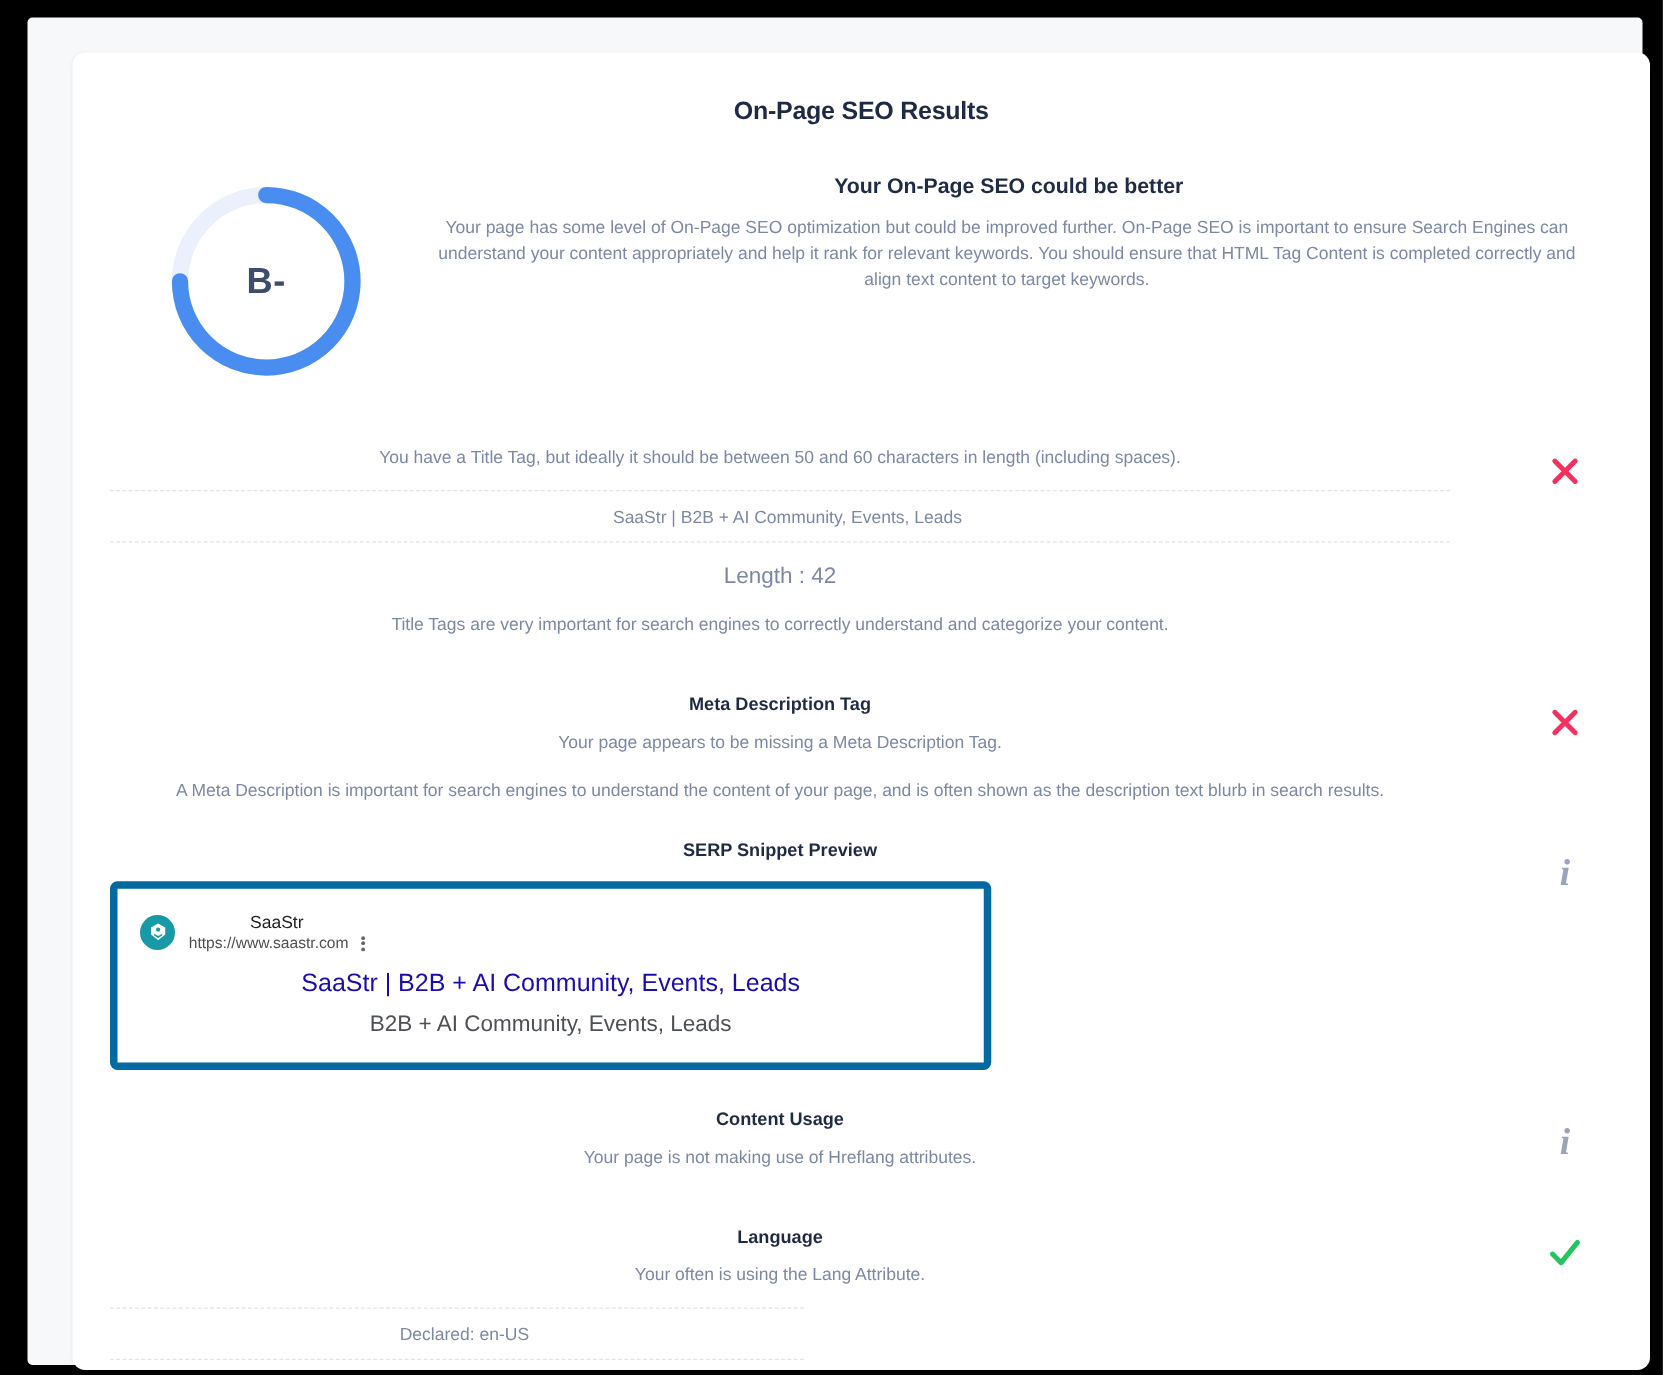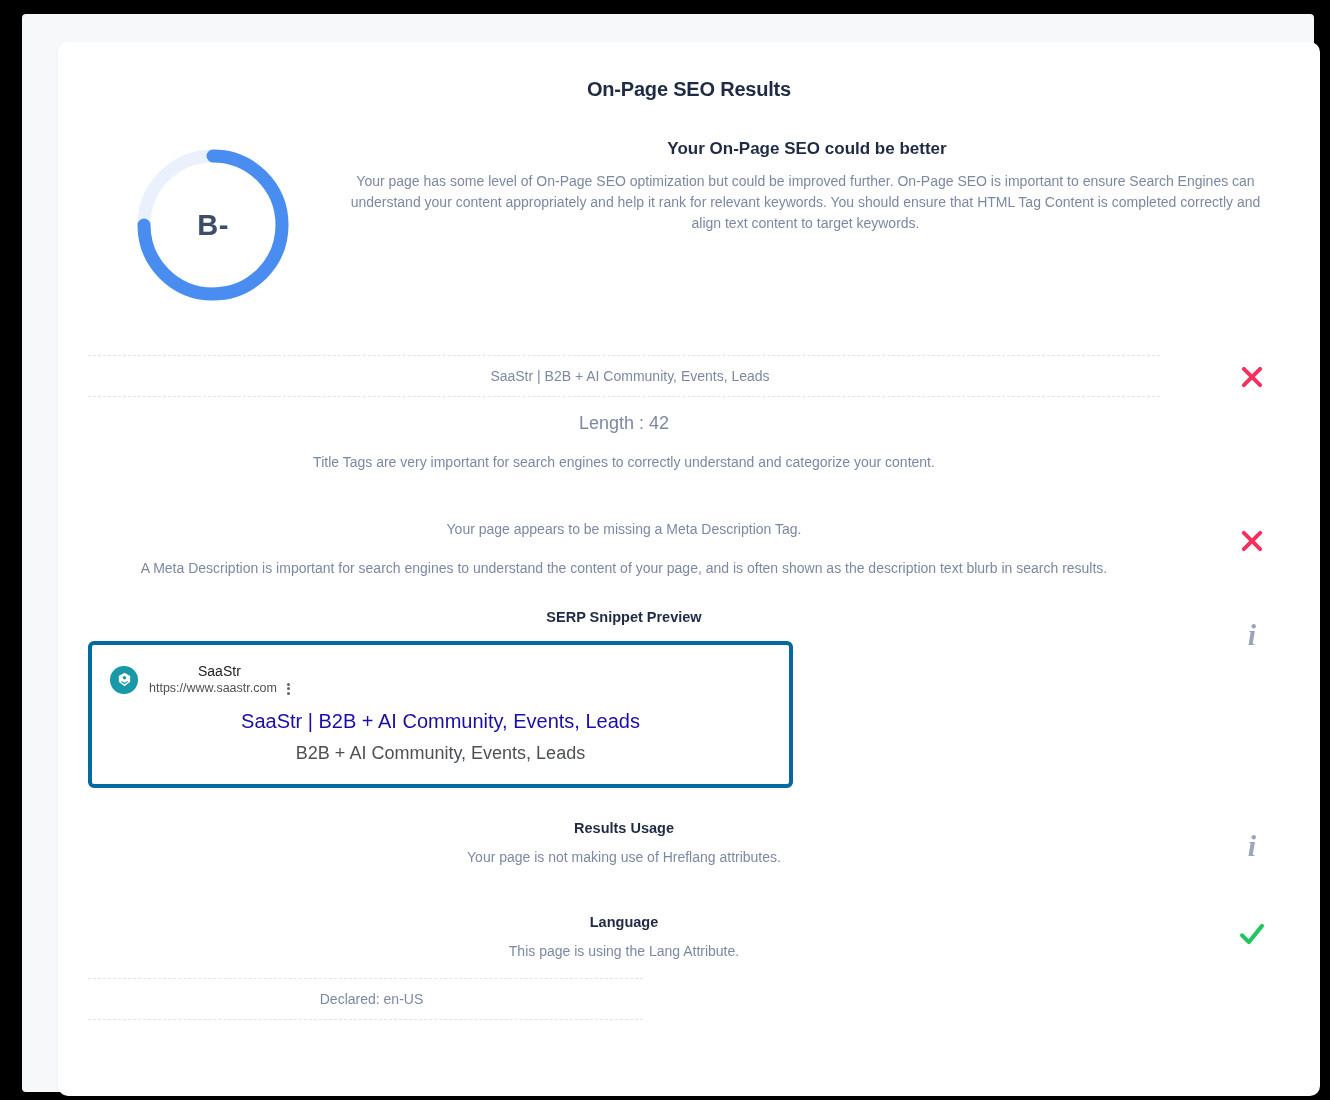--- a/index.html
+++ b/index.html
@@ -149,21 +149,21 @@
     font-weight: 700;
     font-size: 30px;
     color: #9aa4bb;
     line-height: 1;
   }
 
   
   .serp {
     margin-top: 16px;
     width: 705px;
-    border: 4px solid #0369a1;
+    border: 6px solid #0369a1;
     border-radius: 6px;
     padding: 18px 18px 18px 18px;
     background: #fff;
   }
   .serp-head { display: flex; align-items: center; }
   .favicon {
     width: 28px; height: 28px;
     flex: 0 0 28px;
     border-radius: 50%;
     background: #1899a8;
@@ -230,31 +230,33 @@
 
           <div class="summary-text">
             <h2 class="summary-heading">Your On-Page SEO could be better</h2>
             <p class="summary-body">Your page has some level of On-Page SEO optimization but could be improved further. On-Page SEO is important to ensure Search Engines can understand your content appropriately and help it rank for relevant keywords. You should ensure that HTML Tag Content is completed correctly and align text content to target keywords.</p>
           </div>
         </div>
 
         <div class="sections">
 
           <div class="section">
+            <p class="section-desc">You have a Title Tag, but ideally it should be between 50 and 60 characters in length (including spaces).</p>
             <div class="value-box">SaaStr | B2B + AI Community, Events, Leads</div>
             <p class="meta-line">Length : 42</p>
             <p class="section-note">Title Tags are very important for search engines to correctly understand and categorize your content.</p>
             <div class="status-icon">
               <svg class="icon-x" viewBox="0 0 24 24">
                 <path d="M5 5 L19 19 M19 5 L5 19" stroke="#f5305e" stroke-width="3.4" stroke-linecap="round"></path>
               </svg>
             </div>
           </div>
 
           <div class="section" style="margin-top:46px;">
+            <h3 class="section-title">Meta Description Tag</h3>
             <p class="section-desc">Your page appears to be missing a Meta Description Tag.</p>
             <p class="section-note">A Meta Description is important for search engines to understand the content of your page, and is often shown as the description text blurb in search results.</p>
             <div class="status-icon">
               <svg class="icon-x" viewBox="0 0 24 24">
                 <path d="M5 5 L19 19 M19 5 L5 19" stroke="#f5305e" stroke-width="3.4" stroke-linecap="round"></path>
               </svg>
             </div>
           </div>
 
           <div class="section" style="margin-top:30px;">
@@ -284,30 +286,30 @@
               <div class="serp-title">SaaStr | B2B + AI Community, Events, Leads</div>
               <div class="serp-desc">B2B + AI Community, Events, Leads</div>
             </div>
 
             <div class="status-icon info">
               <span class="icon-i">i</span>
             </div>
           </div>
 
           <div class="section" style="margin-top:32px;">
-            <h3 class="section-title">Results Usage</h3>
+            <h3 class="section-title">Content Usage</h3>
             <p class="section-desc">Your page is not making use of Hreflang attributes.</p>
             <div class="status-icon info">
               <span class="icon-i">i</span>
             </div>
           </div>
 
           <div class="section" style="margin-top:46px;">
             <h3 class="section-title">Language</h3>
-            <p class="section-desc">This page is using the Lang Attribute.</p>
+            <p class="section-desc">Your often is using the Lang Attribute.</p>
             <div class="value-box narrow">Declared: en-US</div>
             <div class="status-icon check">
               <svg class="icon-check" viewBox="0 0 24 24">
                 <path d="M4 13 L9.5 18.5 L20 5.5" fill="none" stroke="#22c55e" stroke-width="3.2" stroke-linecap="round" stroke-linejoin="round"></path>
               </svg>
             </div>
           </div>
 
         </div>
       </div>

